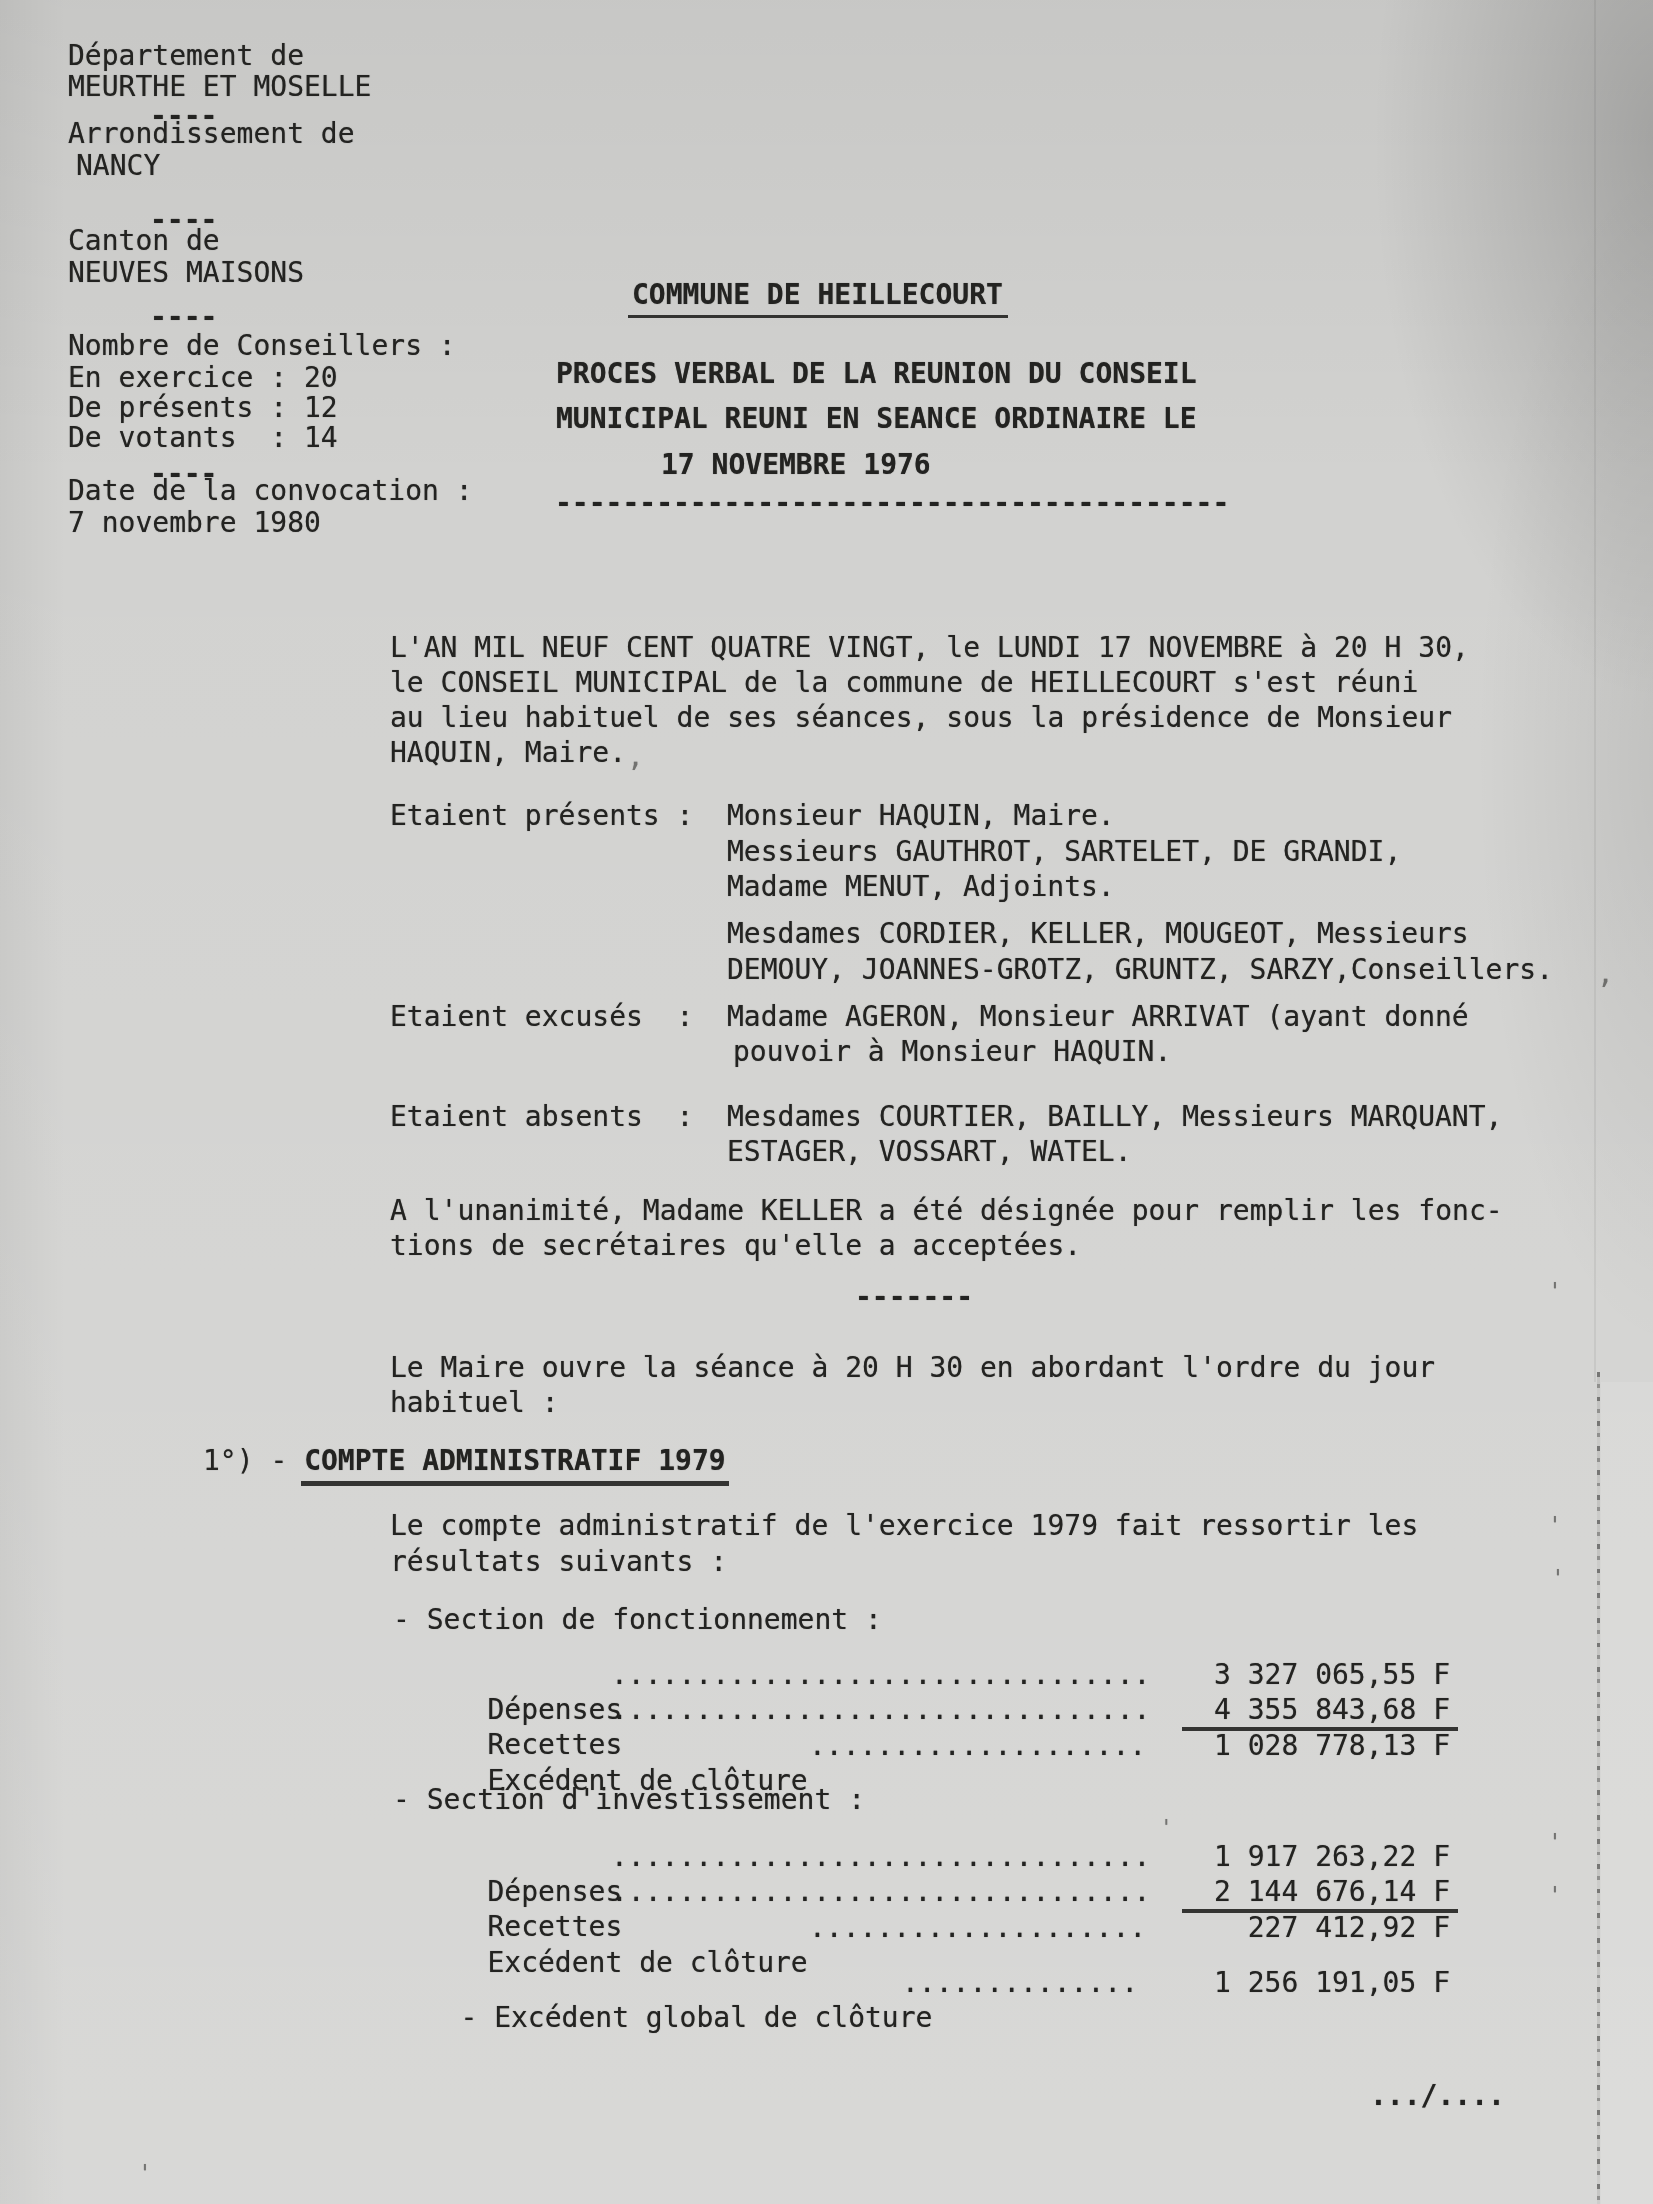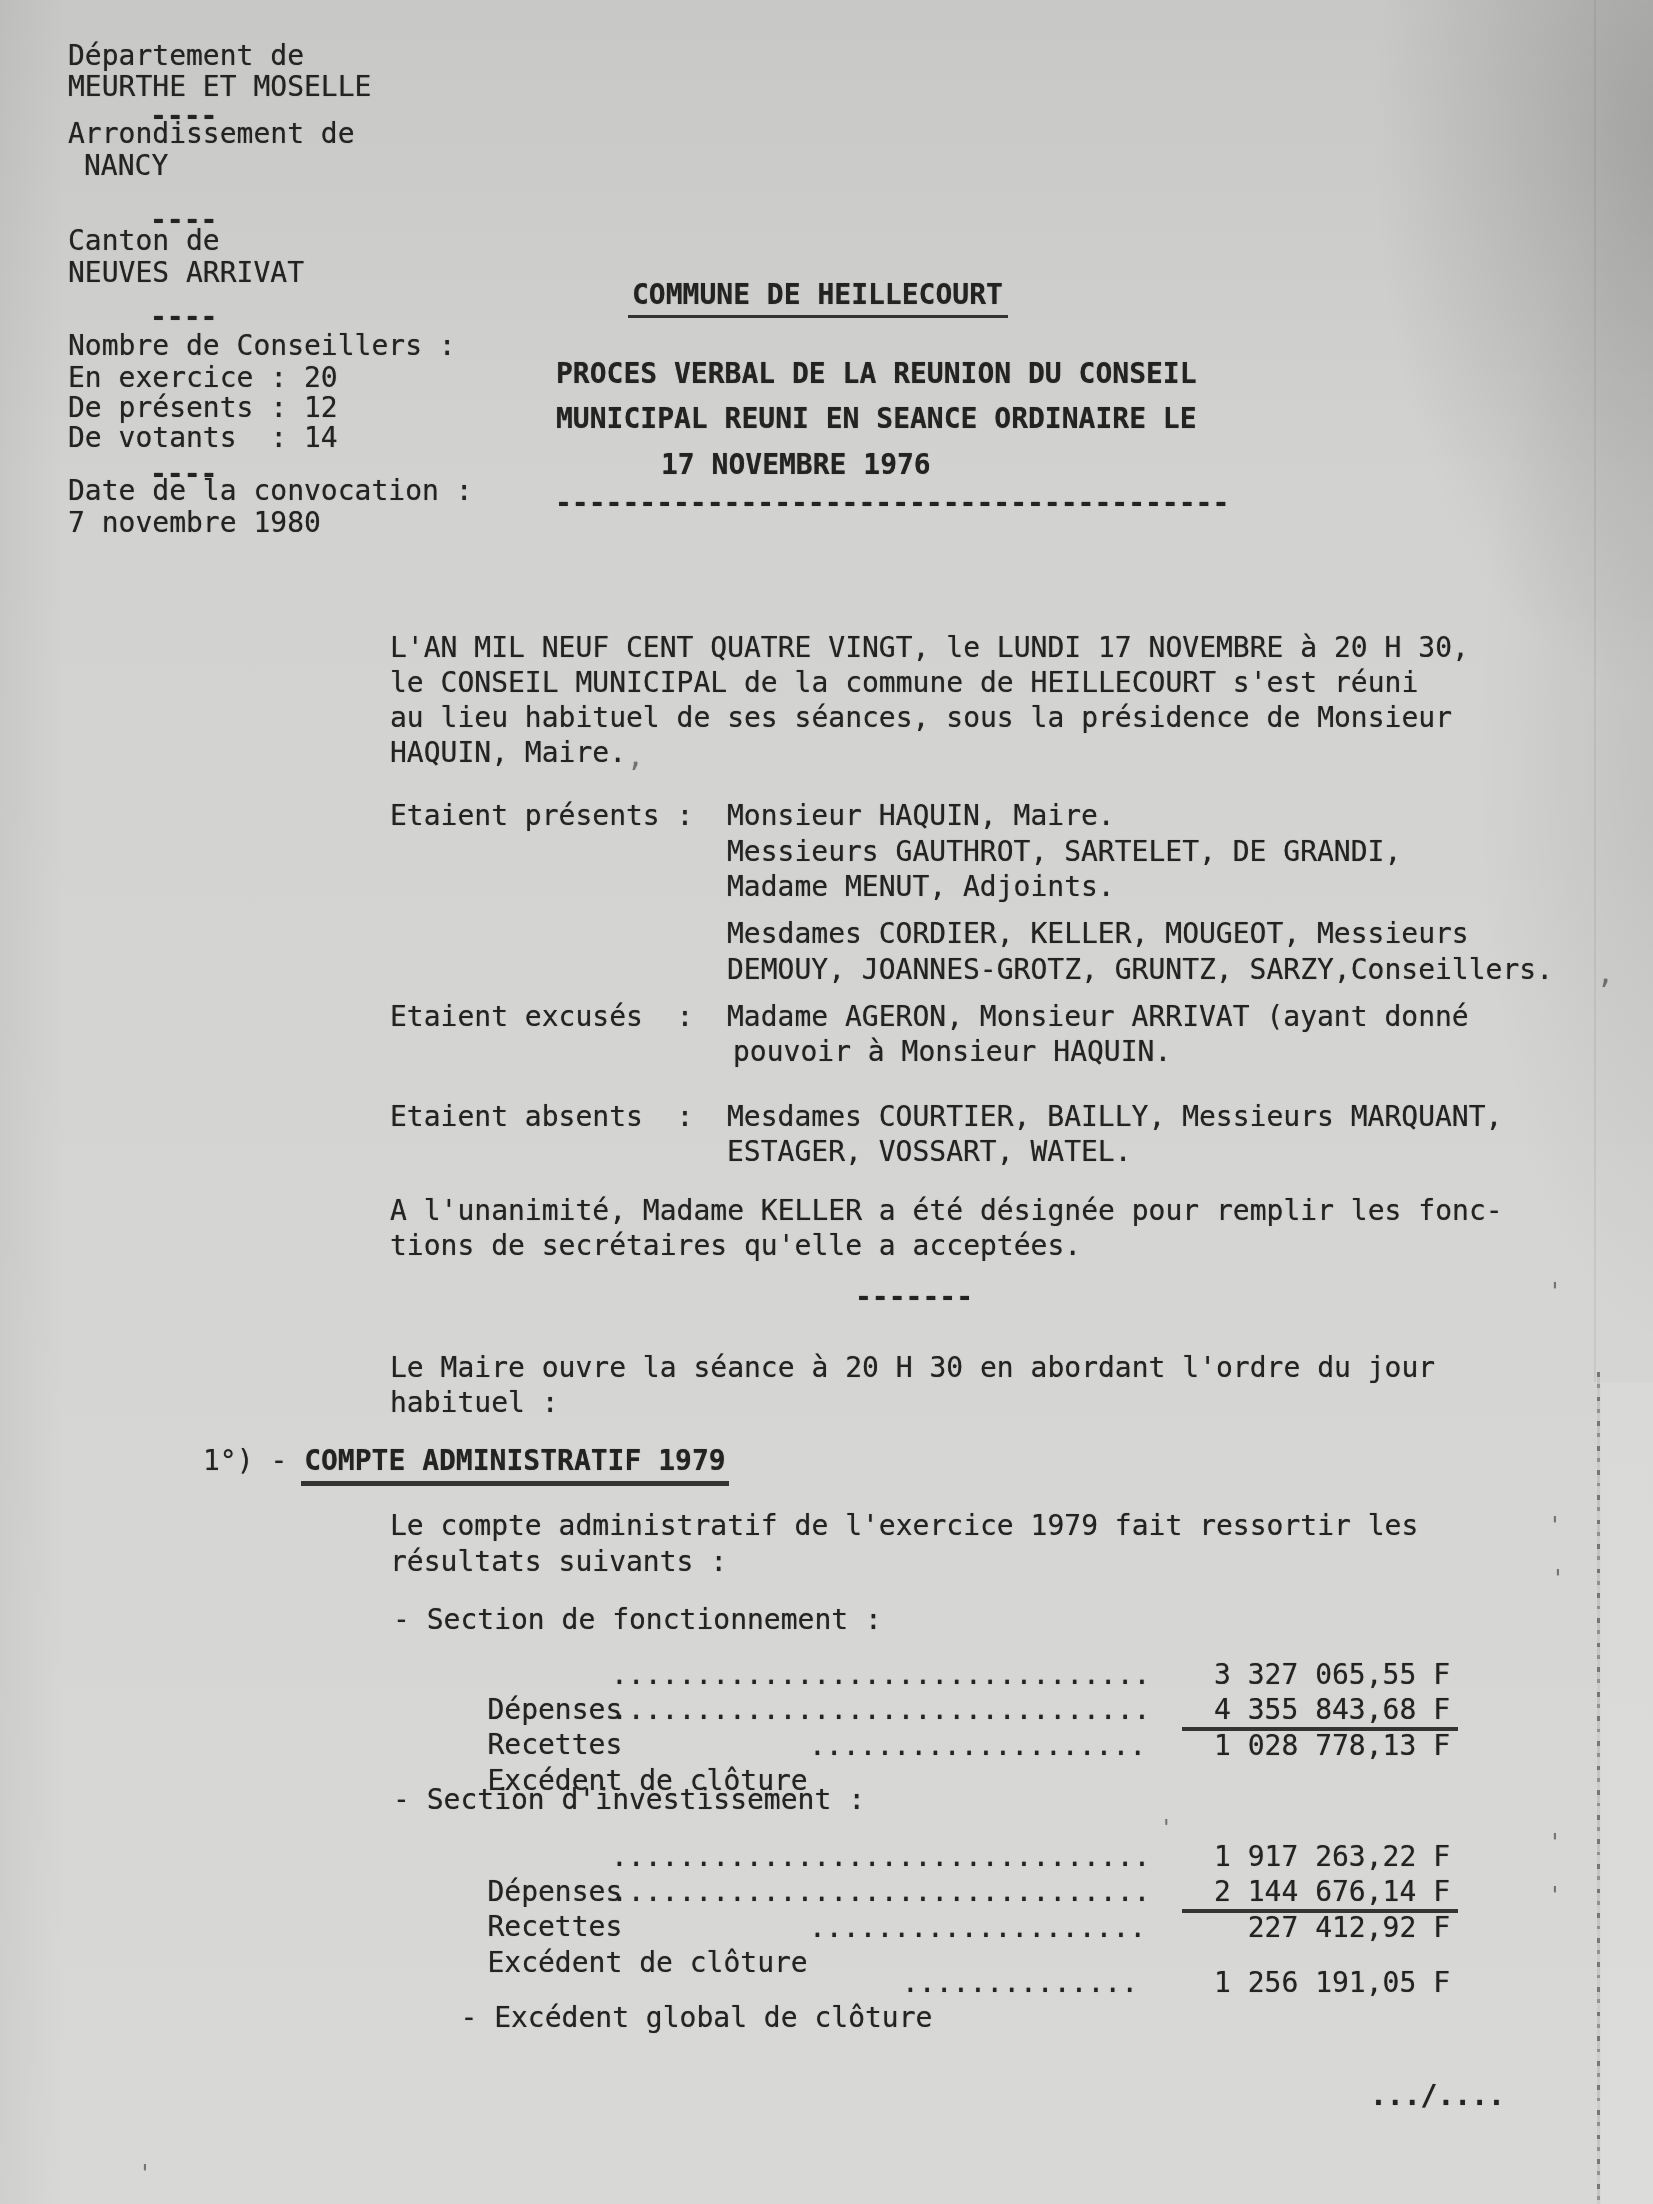--- a/index.html
+++ b/index.html
@@ -46,24 +46,24 @@
 <div id="page">
 
   <div class="crease-top"></div>
   <div class="crease-bottom"></div>
   <div class="edge-light"></div>
 
   <div class="tl" style="left:68px;top:38px">Département de</div>
   <div class="tl" style="left:68px;top:69px">MEURTHE ET MOSELLE</div>
   <div class="tl b" style="left:150px;top:98px">----</div>
   <div class="tl" style="left:68px;top:116px">Arrondissement de</div>
-  <div class="tl" style="left:84px;top:148px">NANCY</div>
+  <div class="tl" style="left:76px;top:148px">NANCY</div>
   <div class="tl b" style="left:150px;top:202px">----</div>
   <div class="tl" style="left:68px;top:223px">Canton de</div>
-  <div class="tl" style="left:68px;top:255px">NEUVES ARRIVAT</div>
+  <div class="tl" style="left:68px;top:255px">NEUVES MAISONS</div>
   <div class="tl b" style="left:150px;top:299px">----</div>
   <div class="tl" style="left:68px;top:328px">Nombre de Conseillers :</div>
   <div class="tl" style="left:68px;top:360px">En exercice : 20</div>
   <div class="tl" style="left:68px;top:390px">De présents : 12</div>
   <div class="tl" style="left:68px;top:420px">De votants  : 14</div>
   <div class="tl b" style="left:150px;top:456px">----</div>
   <div class="tl" style="left:68px;top:473px">Date de la convocation :</div>
   <div class="tl" style="left:68px;top:505px">7 novembre 1980</div>
 
   <div class="tl b" style="left:632px;top:277px">COMMUNE DE HEILLECOURT</div>

